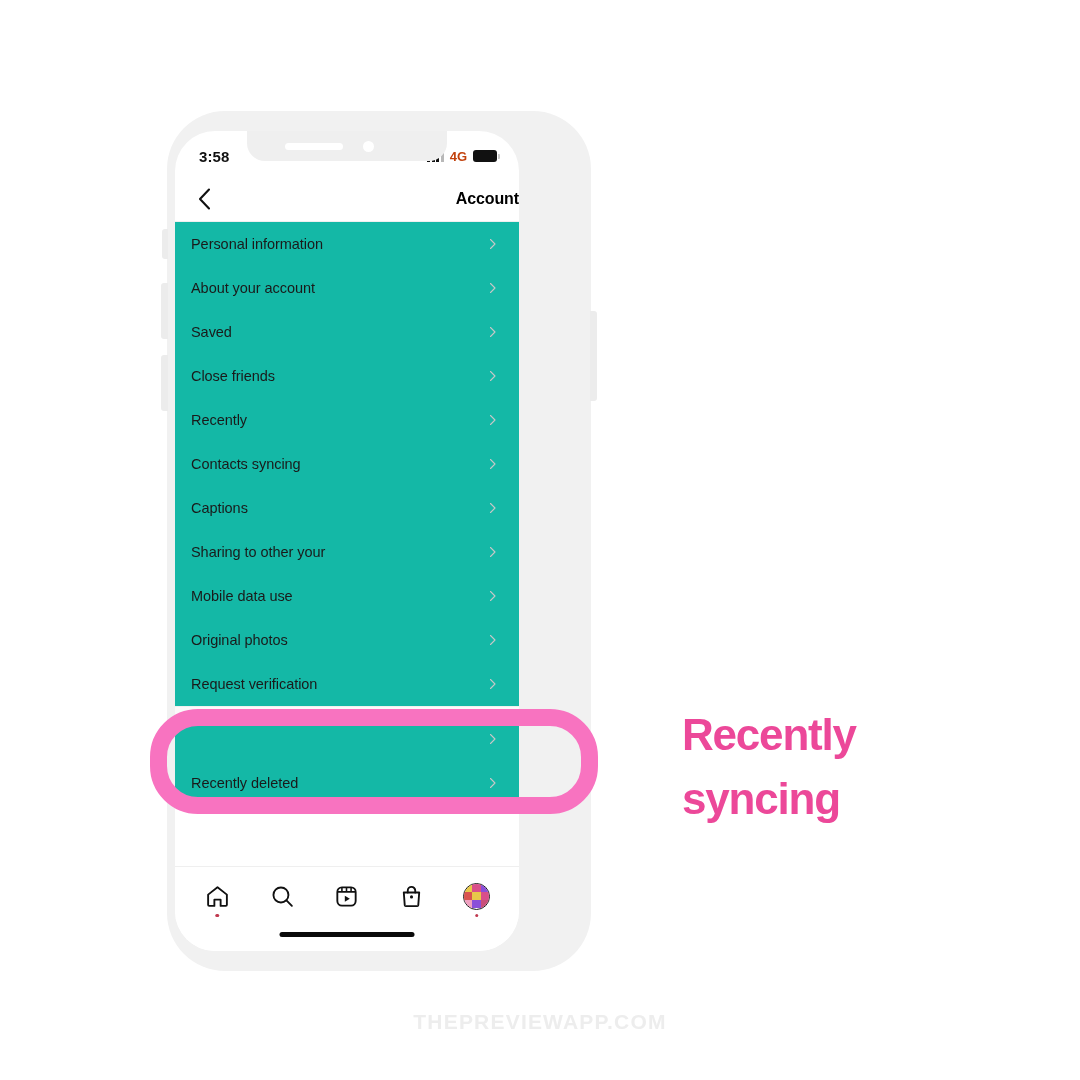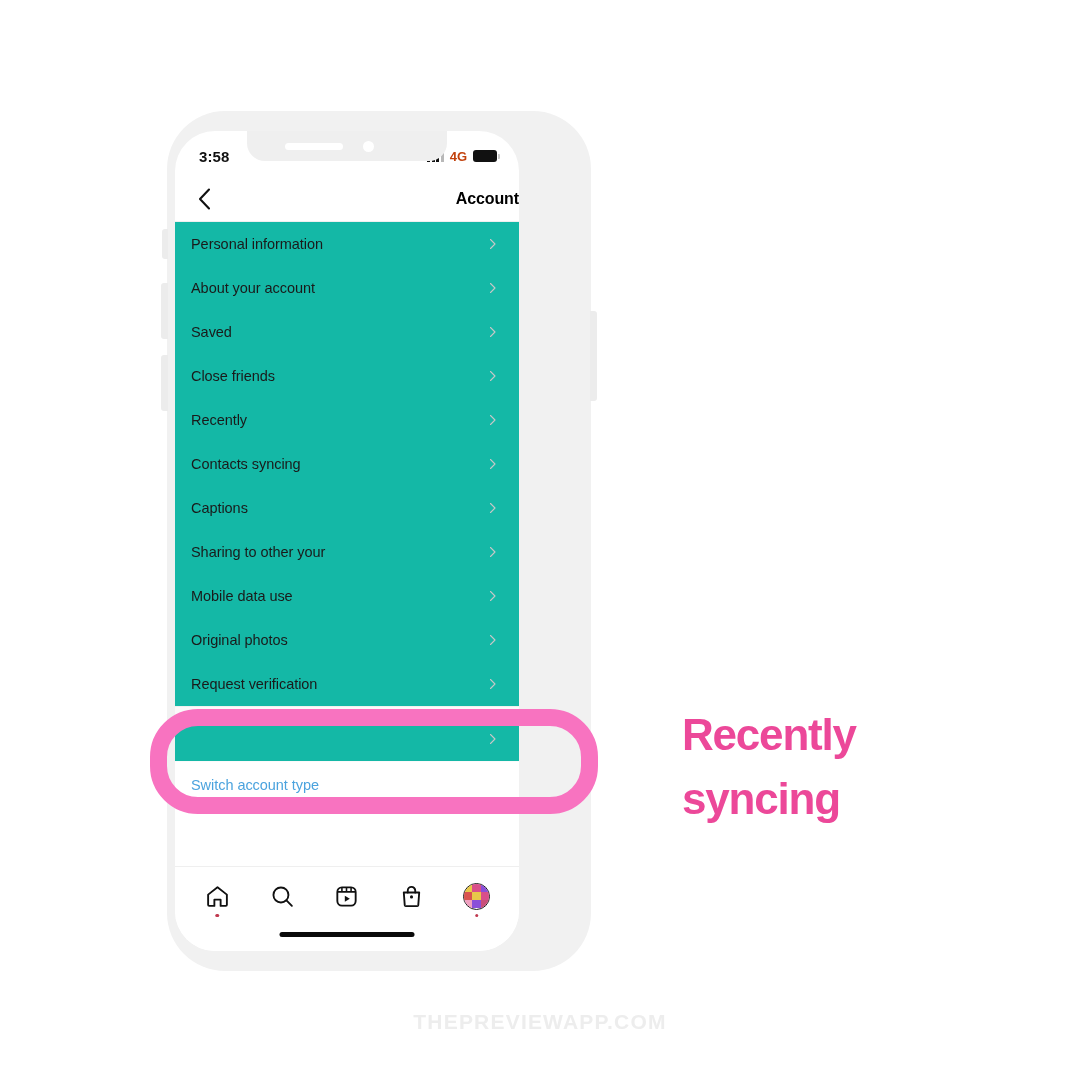--- a/index.html
+++ b/index.html
@@ -463,26 +463,31 @@
 
       <div class="list-row">
         <span class="list-row-label"></span>
         <span class="chevron">
           <svg width="12" height="12" viewBox="0 0 12 12" fill="none">
               <path d="M3.5 1.5 L8 6 L3.5 10.5" stroke="#c7c7c7" stroke-width="1.1" stroke-linecap="round" stroke-linejoin="round"></path>
             </svg>
         </span>
       </div>
 
+      <div class="list-row">
+        <span class="list-row-label">Recently deleted</span>
+        <span class="chevron">
+          <svg width="12" height="12" viewBox="0 0 12 12" fill="none">
+              <path d="M3.5 1.5 L8 6 L3.5 10.5" stroke="#c7c7c7" stroke-width="1.1" stroke-linecap="round" stroke-linejoin="round"></path>
+            </svg>
+        </span>
+      </div>
 
     </div>
 
-    <div id="switch-account-row">
-      <span id="switch-account-link" style="color: rgb(75, 163, 222);">Switch account type</span>
-    </div>
 
     <div id="tab-bar">
       <div id="tab-items">
 
         <div class="tab-item">
           <svg width="25" height="25" viewBox="0 0 24 24" fill="none">
             <path d="M3 10.2 L12 3.2 L21 10.2 V20 a1 1 0 0 1 -1 1 h-5 v-6 h-6 v6 H4 a1 1 0 0 1 -1 -1 Z" stroke="#111111" stroke-width="1.8" stroke-linecap="round" stroke-linejoin="round"></path>
           </svg>
           <span class="tab-dot"></span>
         </div>

